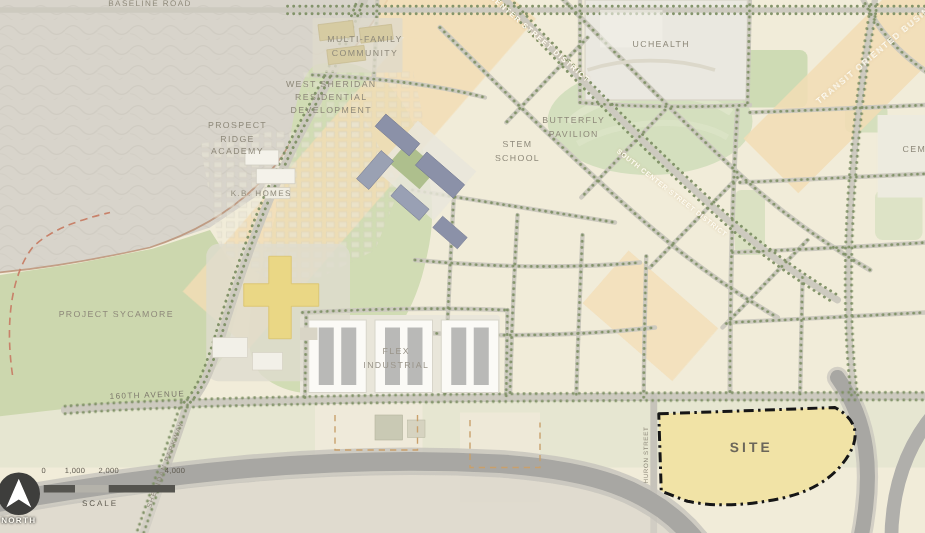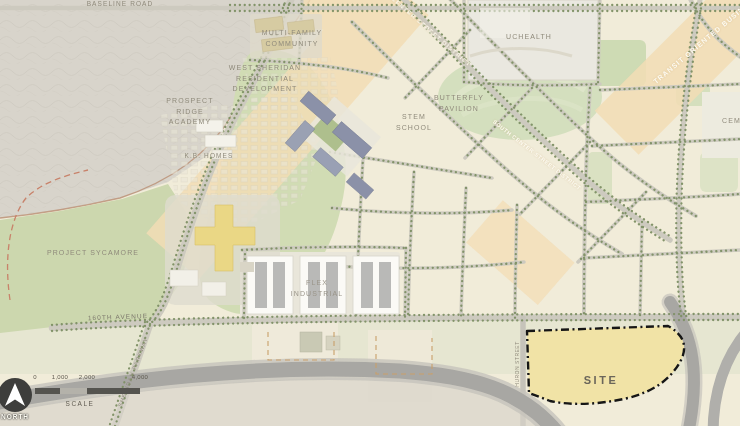--- a/index.html
+++ b/index.html
@@ -270,21 +270,21 @@
 <div class="lbl" style="left:414px;top:122px;">STEM
 SCHOOL</div>
 <div class="lbl" style="left:459px;top:103px;">BUTTERFLY
 PAVILION</div>
 <div class="lbl" style="left:529px;top:37px;">UCHEALTH</div>
 <div class="lbl" style="left:722px;top:121px;transform:translate(0,-50%);white-space:nowrap;">CEMETERY</div>
 <div class="lbl white" style="left:431px;top:32px;font-size:6px;white-space:nowrap;transform:translate(-50%,-50%) rotate(41deg);">CENTER STREET DISTRICT</div>
 <div class="lbl white" style="left:537px;top:155px;font-size:5.5px;letter-spacing:.6px;white-space:nowrap;transform:translate(-50%,-50%) rotate(38deg);">SOUTH CENTER STREET DISTRICT</div>
 <div class="lbl white" style="left:706px;top:40px;font-size:7px;white-space:nowrap;transform:translate(-50%,-50%) rotate(-40deg);">TRANSIT ORIENTED BUSINESS</div>
 <div class="lbl tiny" style="left:518px;top:364px;white-space:nowrap;transform:translate(-50%,-50%) rotate(-90deg);">HURON STREET</div>
-<div class="lbl site-lbl" style="left:601px;top:380px;">SITE</div>
+<div class="lbl site-lbl" style="left:601px;top:359px;">SITE</div>
 
 <div class="north">
   <div class="circ"></div>
   <svg width="34" height="34" style="position:absolute;left:0;top:0;">
     <polygon points="17,5 27,28 17,21.5 7,28" fill="#ffffff"></polygon>
   </svg>
   <div class="nlabel">NORTH</div>
 </div>
 
 <div class="scalebar">

